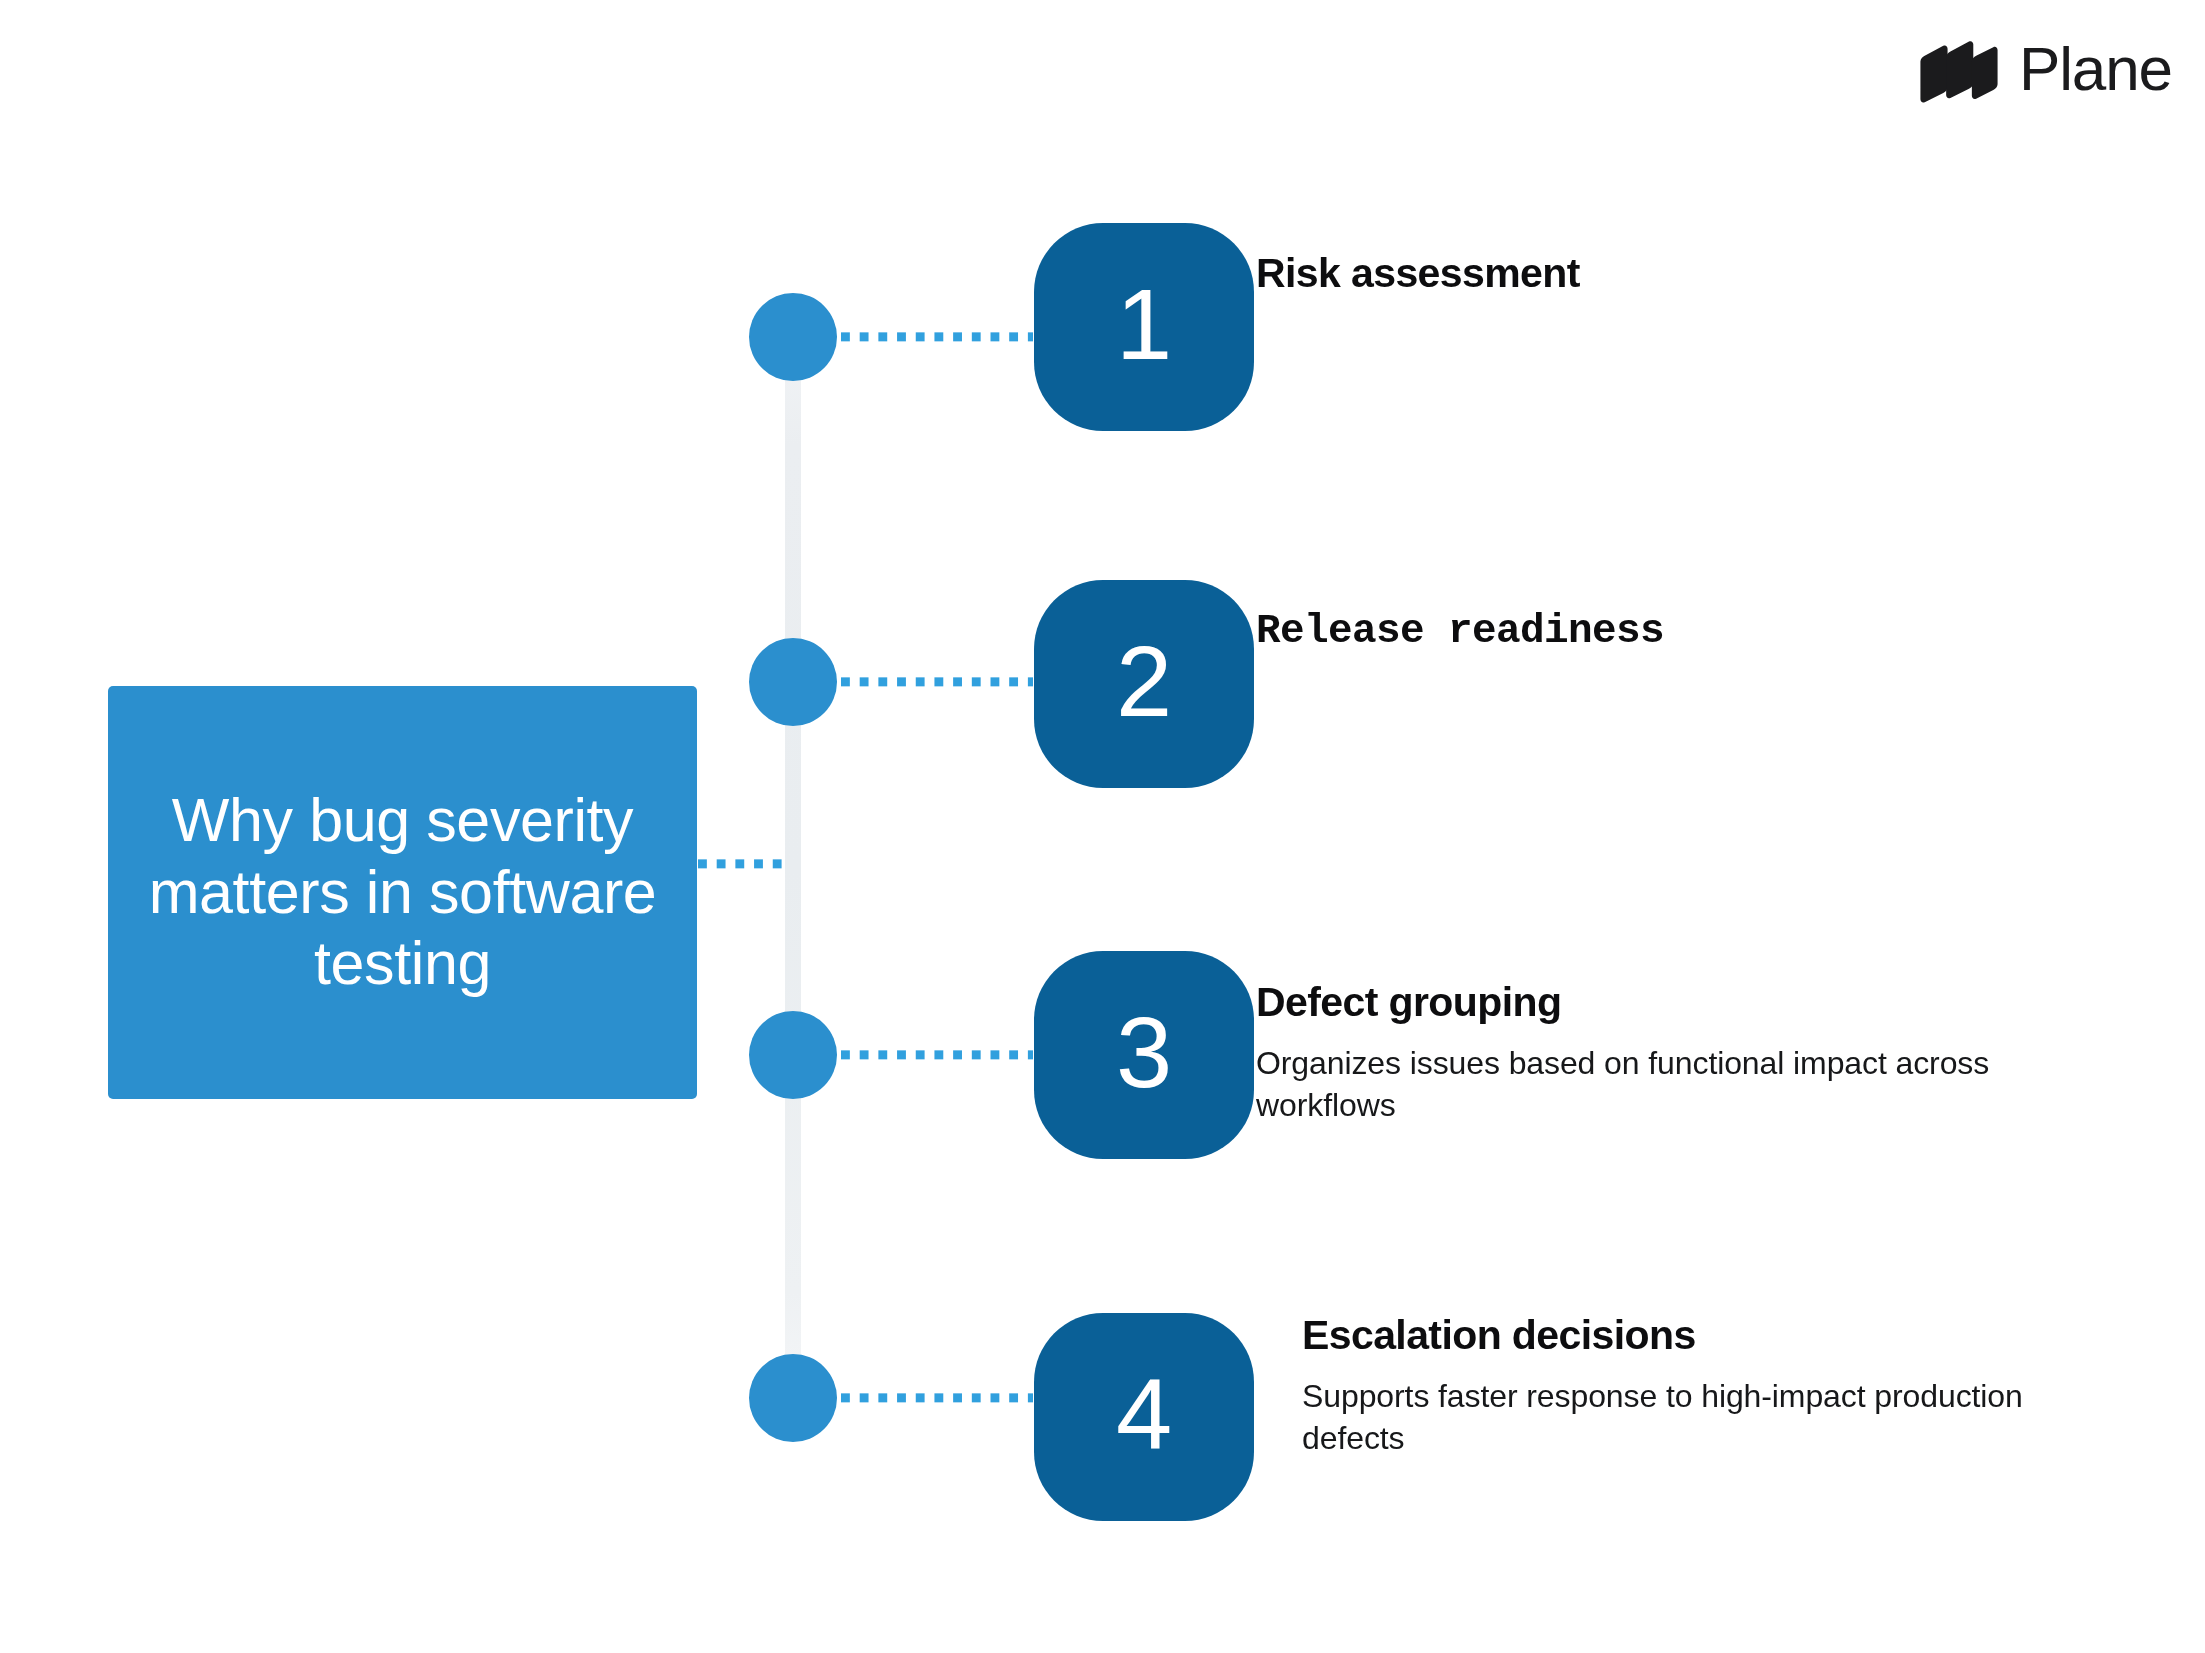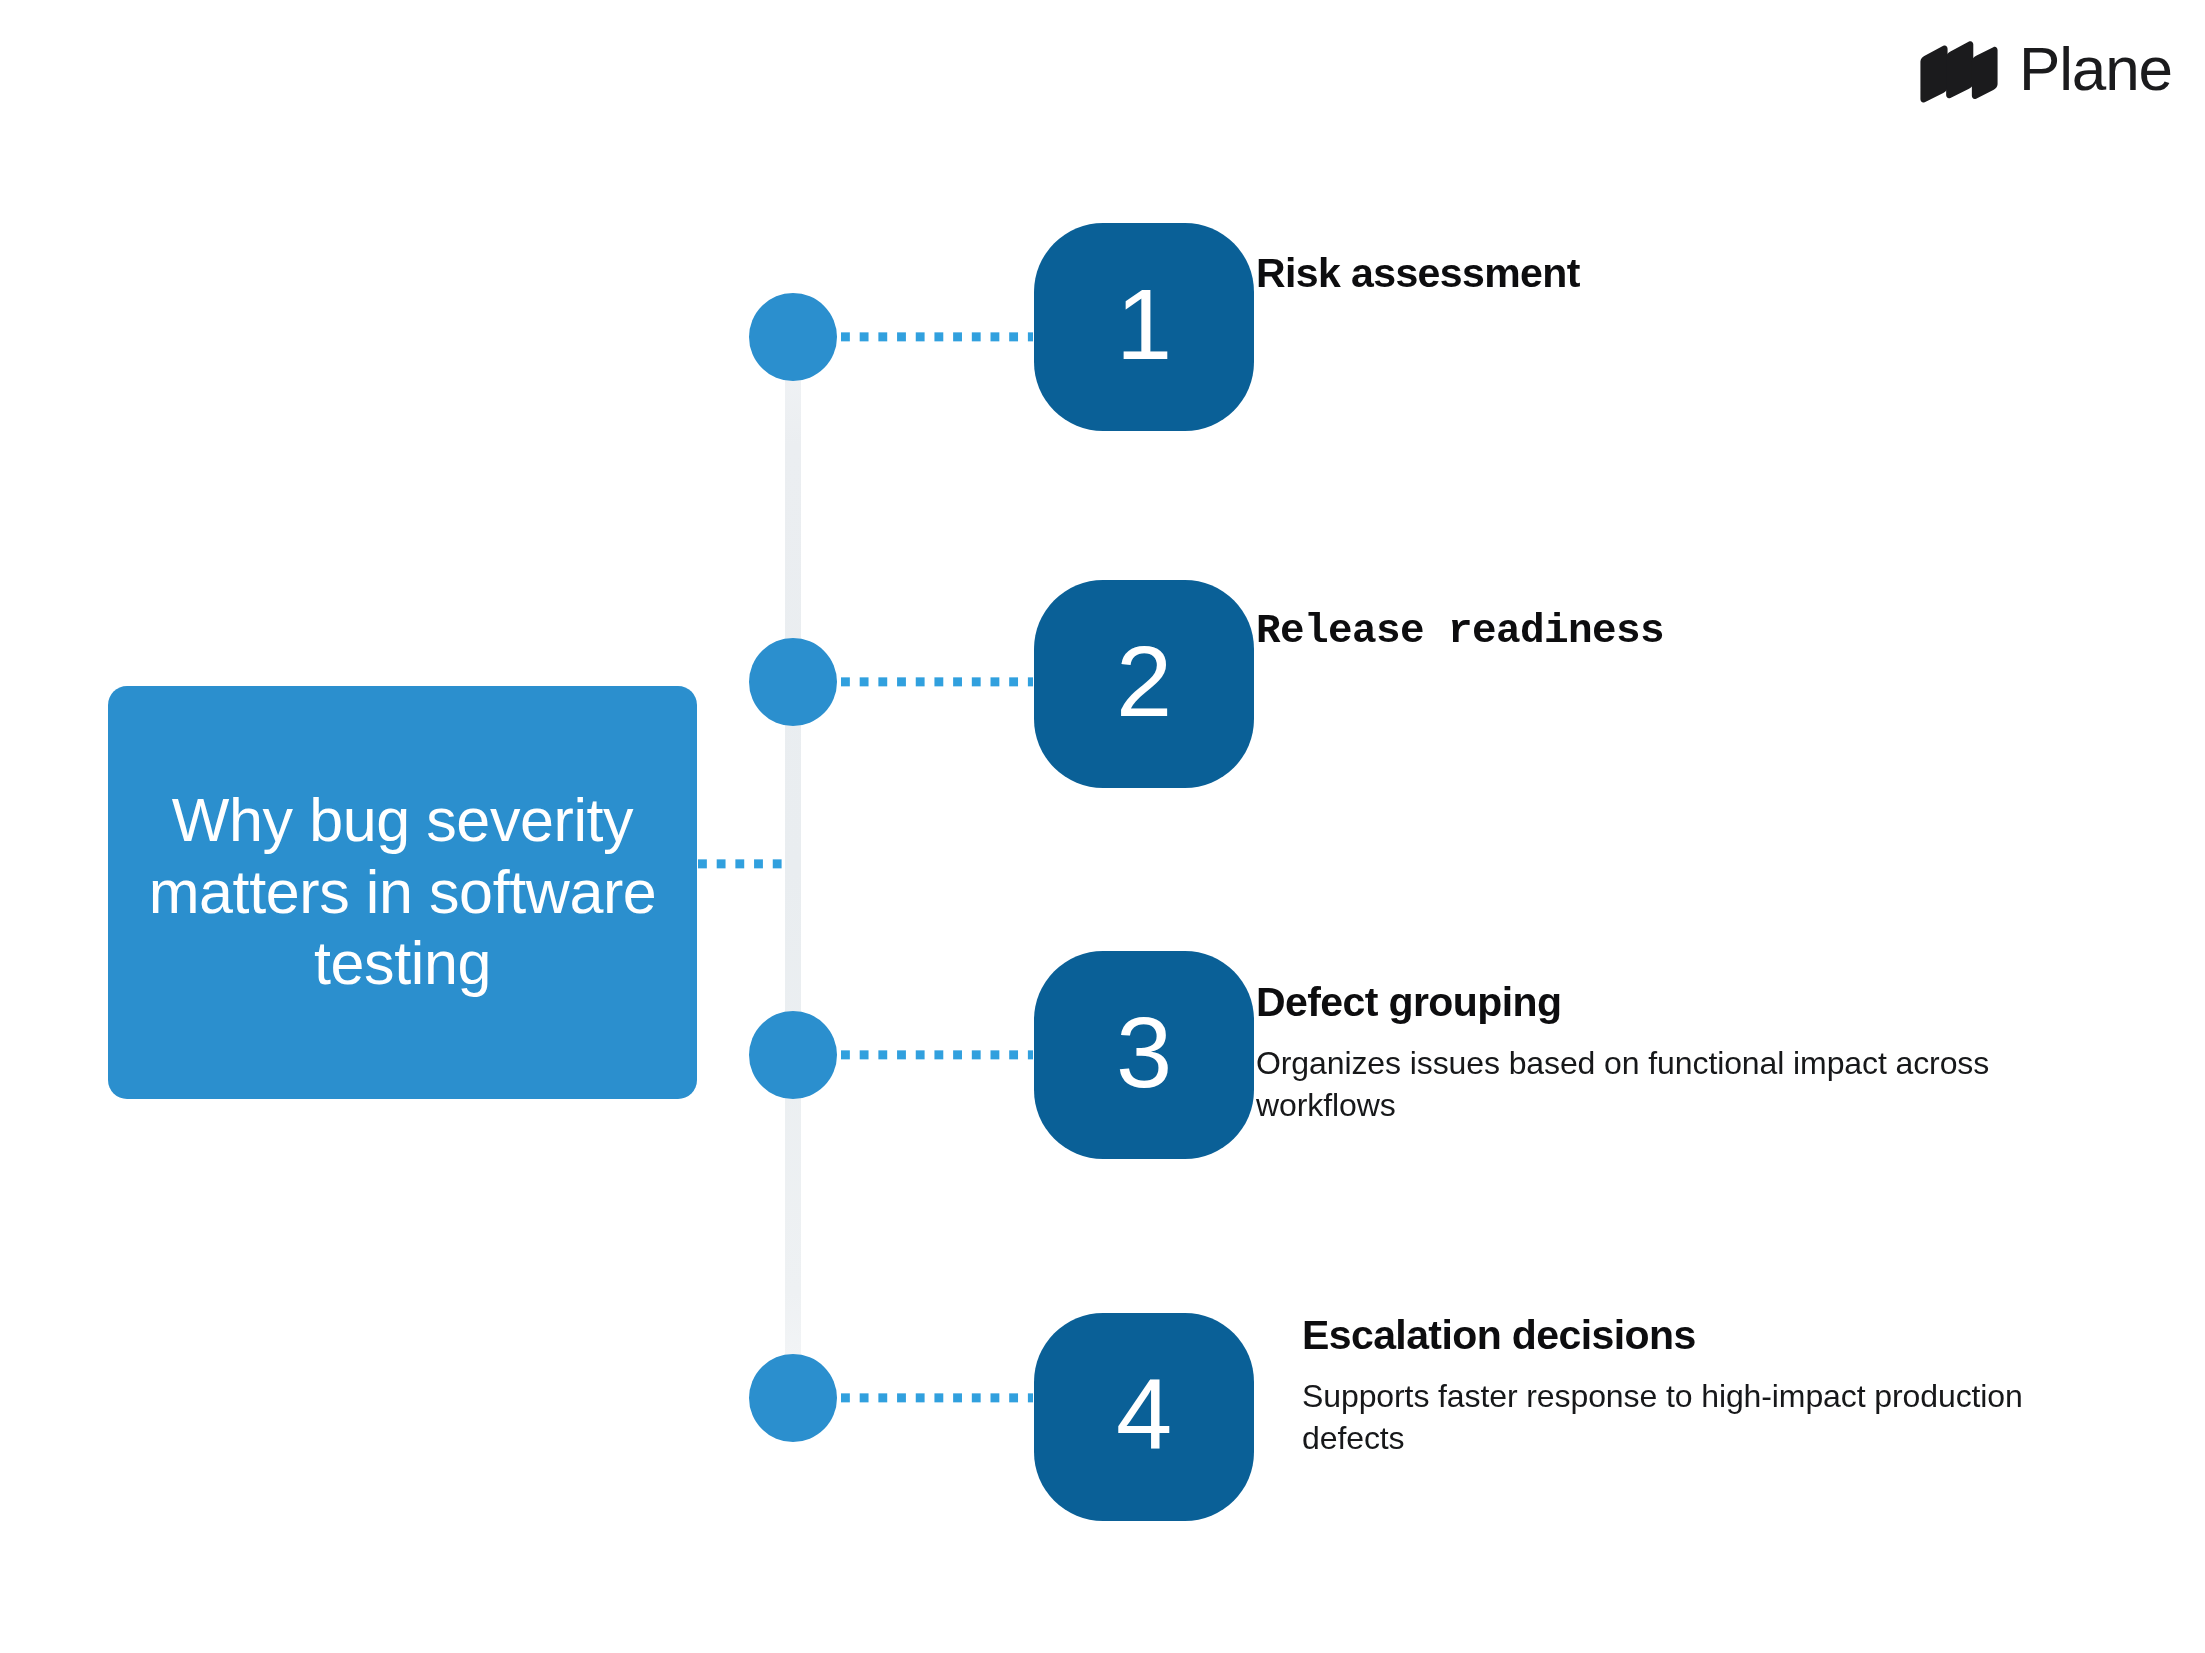--- a/index.html
+++ b/index.html
@@ -47,21 +47,21 @@
     padding-bottom: 4.3px;
   }
 
   
   .title-card {
     position: absolute;
     left: 108px;
     top: 686px;
     width: 589px;
     height: 413px;
-    border-radius: 19px;
+    border-radius: 5px;
     background: #2b8fce;
     display: flex;
     align-items: center;
     justify-content: center;
     box-sizing: border-box;
     padding: 14.4px 33px;
   }
   .title-card-text {
     color: #ffffff;
     font-size: 61px;

